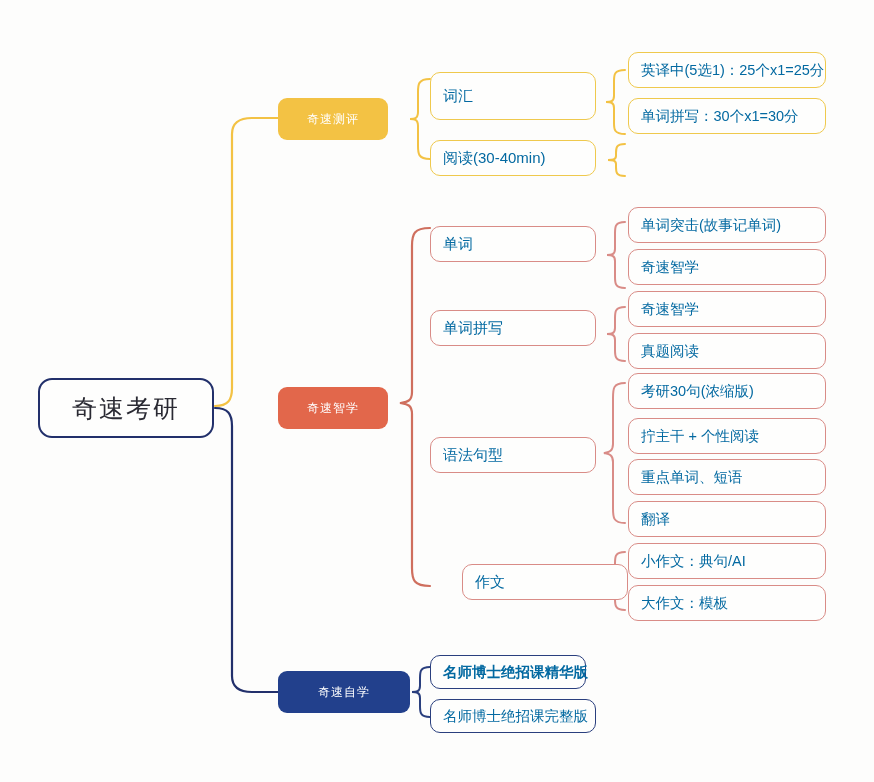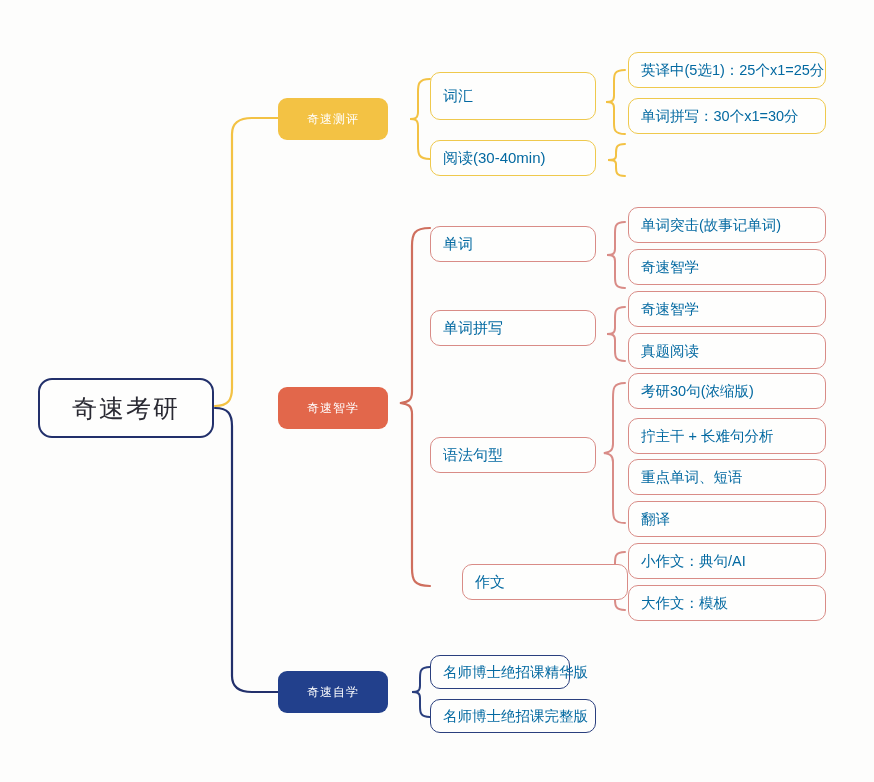--- a/index.html
+++ b/index.html
@@ -186,40 +186,40 @@
     <span>奇速智学</span>
   </div>
   <div class="node box rose small" style="left:628px; top:333px; width:198px; height:36px;">
     <span>真题阅读</span>
   </div>
 
   <div class="node box rose small" style="left:628px; top:373px; width:198px; height:36px;">
     <span>考研30句(浓缩版)</span>
   </div>
   <div class="node box rose small" style="left:628px; top:418px; width:198px; height:36px;">
-    <span>拧主干 + 长难句分析</span>
+    <span>拧主干 + 个性阅读</span>
   </div>
   <div class="node box rose small" style="left:628px; top:459px; width:198px; height:36px;">
     <span>重点单词、短语</span>
   </div>
   <div class="node box rose small" style="left:628px; top:501px; width:198px; height:36px;">
     <span>翻译</span>
   </div>
 
   <div class="node box rose small" style="left:628px; top:543px; width:198px; height:36px;">
     <span>小作文：典句/AI</span>
   </div>
   <div class="node box rose small" style="left:628px; top:585px; width:198px; height:36px;">
     <span>大作文：模板</span>
   </div>
 
-  <div class="node pill navy" style="left:278px; top:671px; width:110px; height:42px;">
+  <div class="node pill navy" style="left:278px; top:671px; width:132px; height:42px;">
     <span>奇速自学</span>
   </div>
 
-  <div class="node box navy small" style="left:430px; top:655px; width:140px; height:34px;">
+  <div class="node box navy small" style="left:430px; top:655px; width:156px; height:34px;font-weight:bold;">
     <span>名师博士绝招课精华版</span>
   </div>
   <div class="node box navy small" style="left:430px; top:699px; width:166px; height:34px;">
     <span>名师博士绝招课完整版</span>
   </div>
 
 </div>
 
 </body></html>

